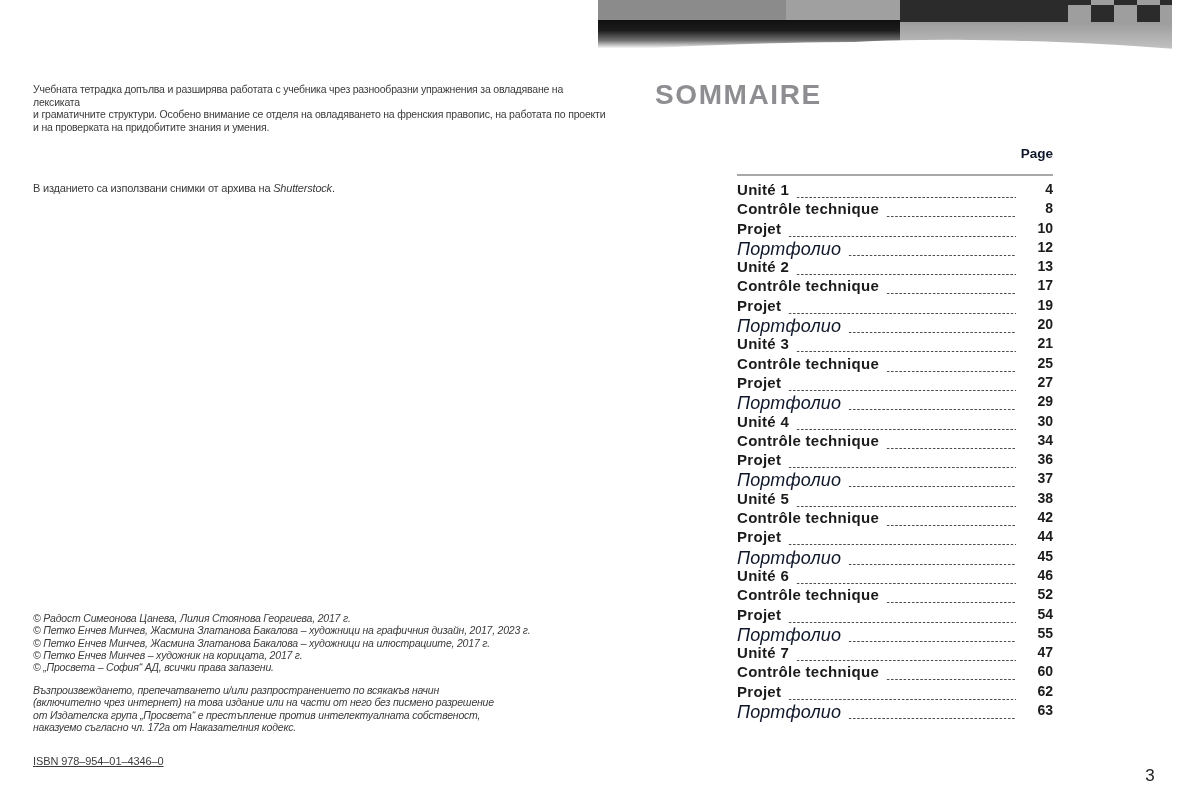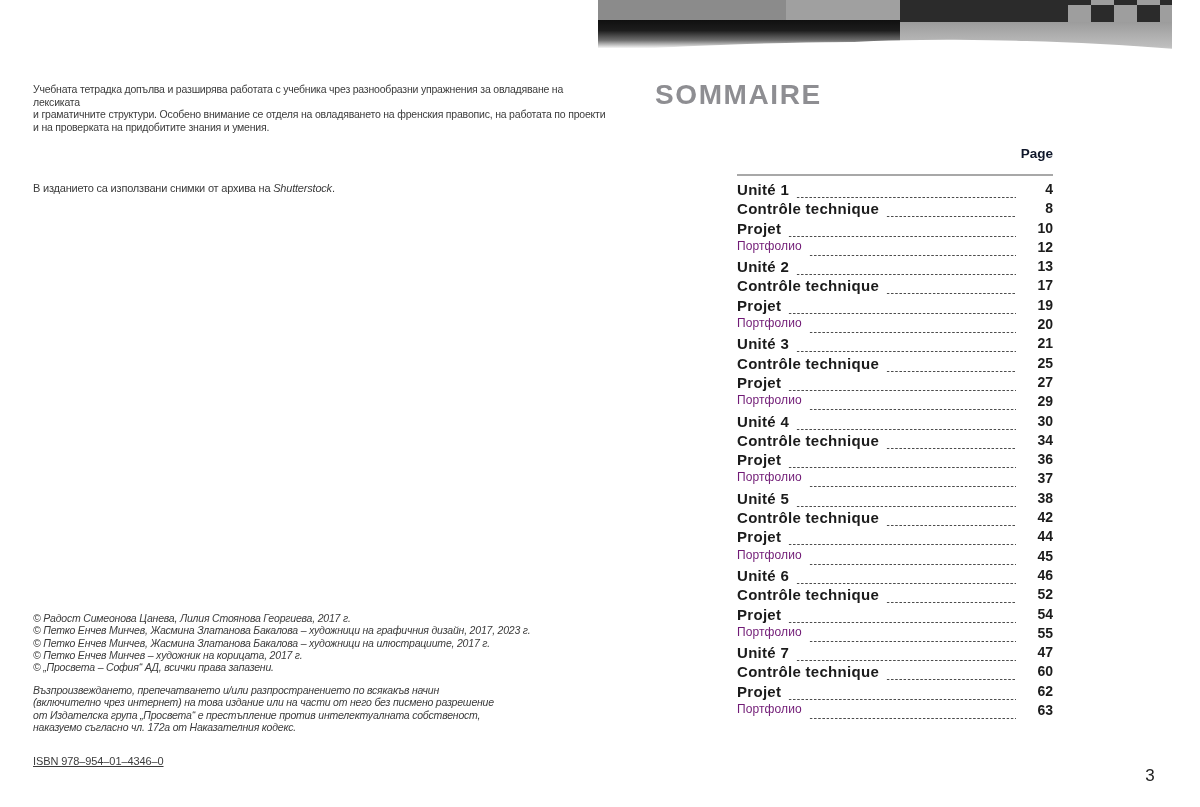--- a/index.html
+++ b/index.html
@@ -44,21 +44,21 @@
   .sommaire { position:absolute; left:647px; top:79px; font-size:28px;
     font-weight:bold; letter-spacing:1.6px; color:#8e8e92;margin-left:8px; }
   .page-col-label { position:absolute; left:737px; top:146px; width:316px;
     text-align:right; font-size:13.5px; font-weight:bold; color:#0f172a; }
   .toc-rule { position:absolute; left:737px; top:174px; width:316px; height:2px;
     background:#a8a8a8; }
   .toc { position:absolute; left:737px; top:181px; width:316px; }
   .toc-row { display:flex; height:19.3px; align-items:flex-start; }
   .toc-label { white-space:nowrap; font-size:15px; font-weight:bold;
     letter-spacing:0.3px; color:#1b1b1b; }
-  .toc-row.muted .toc-label { font-weight:400; color:#701a75; font-size:12px; letter-spacing:0.1px; }
+  .toc-row.muted .toc-label { font-weight:400; color:#0f172a; font-size:18px; letter-spacing:0.1px;font-style:italic; }
   .dot-leader { flex:1; height:15px; margin:0 9px 0 7px; align-self:flex-start; margin-top:4px;
     background-image:radial-gradient(circle, #4d4d4d 0.9px, rgba(0,0,0,0) 1px);
     background-size:4.2px 3px; background-repeat:repeat-x; background-position:0 11px; }
   .toc-page { width:28px; text-align:right; font-size:14px; font-weight:bold; color:#1b1b1b; }
 
   .folio { position:absolute; left:1138px; top:766px; width:24px; text-align:center;
     font-size:17px; color:#222; }
 </style>
 </head>
 <body>

